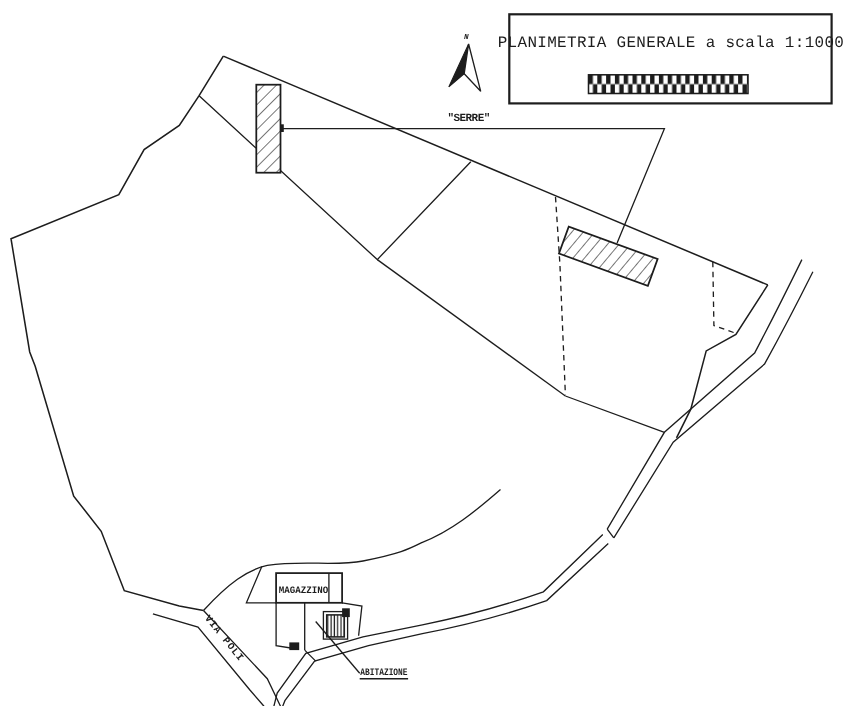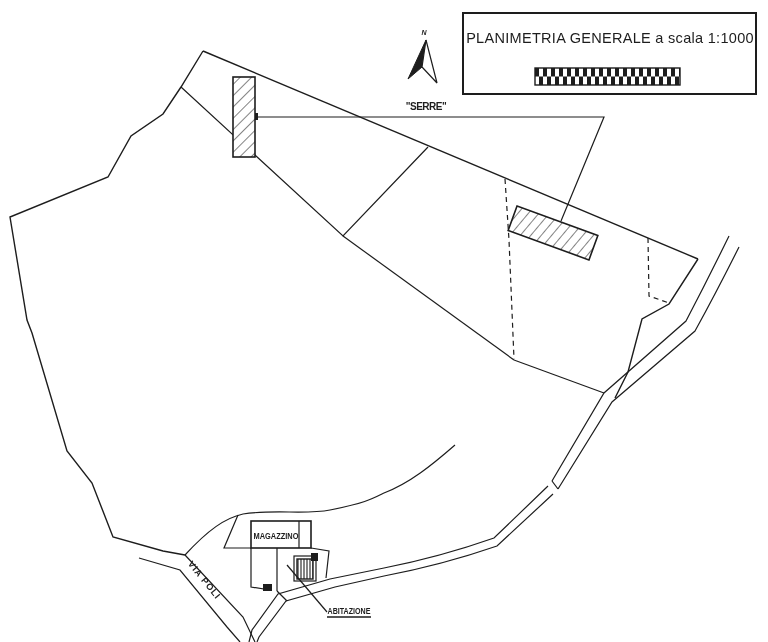--- a/index.html
+++ b/index.html
@@ -1,20 +1,20 @@
 <!DOCTYPE html>
 <html><head>
 <meta charset="utf-8">
 <style>
   html,body{margin:0;padding:0;background:#ffffff;}
   #canvas{
     position:relative;
     width:768px;height:642px;
     background:#ffffff;
-    font-family:Liberation Sans, sans-serif;
+    font-family:Liberation Mono, monospace;
     overflow:hidden;
   }
   svg{position:absolute;left:0;top:0;}
   .ink{stroke:#1d1d1d;fill:none;}
   .w14{stroke-width:1.4;}
   .w12{stroke-width:1.2;}
   .w16{stroke-width:1.6;}
   .dash{stroke-dasharray:5 4;}
   text{fill:#1d1d1d;}
   .drawlabel{font-weight:bold;}

